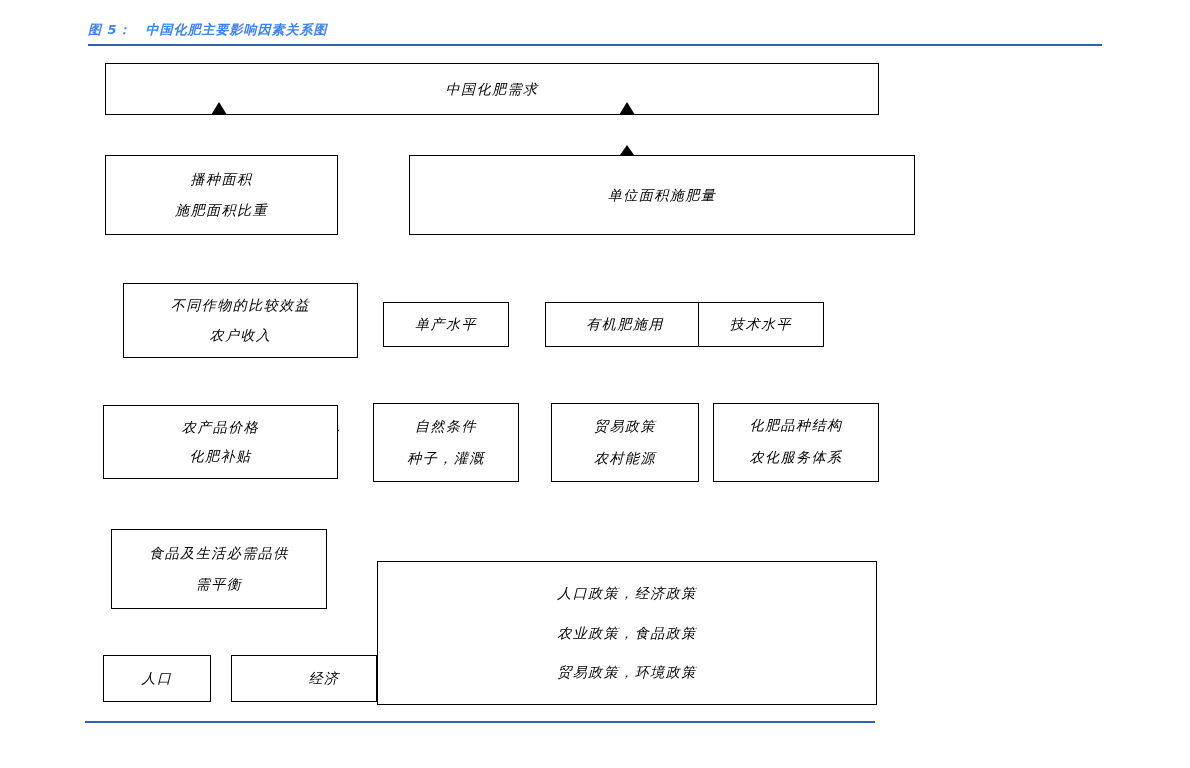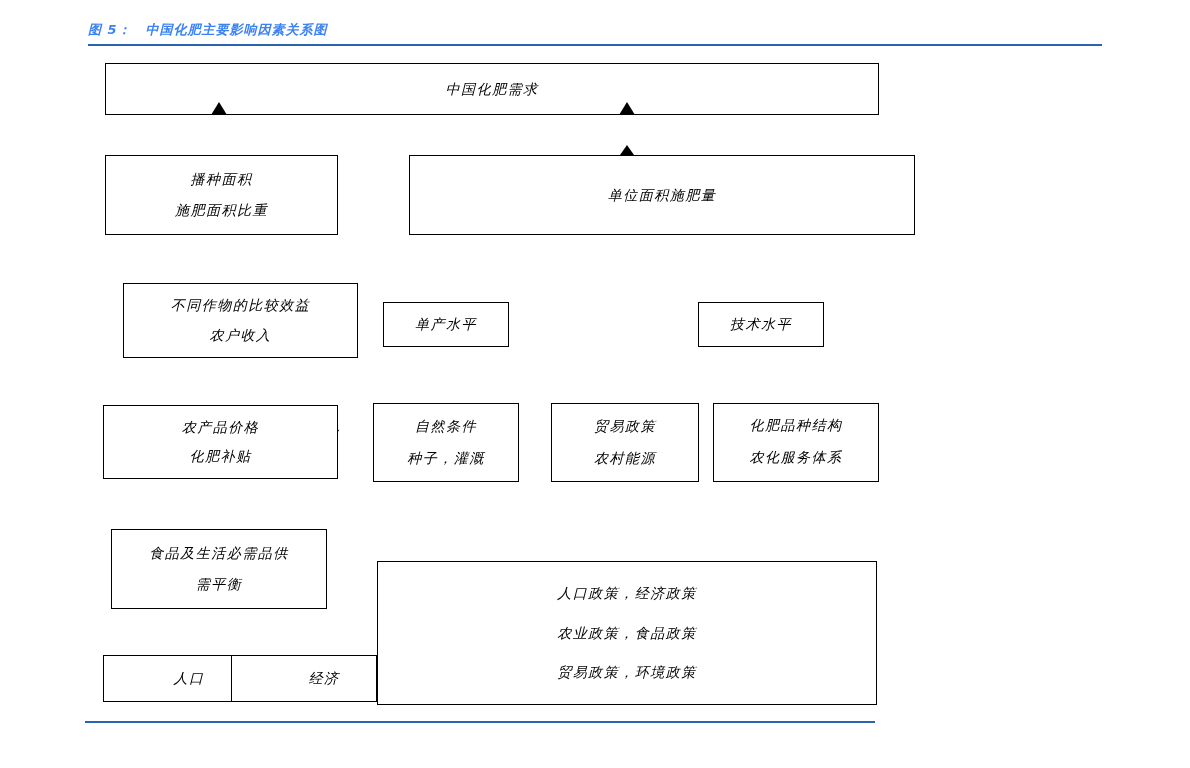--- a/index.html
+++ b/index.html
@@ -37,21 +37,21 @@
   .n-crop    { left: 103px; top: 283px; width: 233px; height: 73px; margin-left: 20px; }
   .n-yield   { left: 383px; top: 302px; width: 124px; height: 43px; }
   .n-organic { left: 545px; top: 302px; width: 158px; height: 43px; }
   .n-tech    { left: 698px; top: 302px; width: 124px; height: 43px; }
   .n-price   { left: 103px; top: 405px; width: 233px; height: 72px; }
   .n-natural { left: 373px; top: 403px; width: 144px; height: 77px; }
   .n-animal  { left: 551px; top: 403px; width: 146px; height: 77px; }
   .n-variety { left: 713px; top: 403px; width: 164px; height: 77px; font-family: Liberation Serif, serif; }
   .n-food    { left: 111px; top: 529px; width: 214px; height: 78px; }
   .n-policy  { left: 377px; top: 561px; width: 498px; height: 142px; }
-  .n-pop     { left: 103px; top: 655px; width: 106px; height: 45px; padding-left: 32px; }
+  .n-pop     { left: 103px; top: 655px; width: 106px; height: 45px; }
   .n-econ    { left: 231px; top: 655px; width: 104px; height: 45px; padding-left: 40px; }
 
   .arrow-up {
     position: absolute; width: 0; height: 0;
     border-left: 8px solid transparent;
     border-right: 8px solid transparent;
     border-bottom: 13px solid #000;
   }
   .a1 { left: 211px; top: 102px; }
   .a2 { left: 619px; top: 102px; }
@@ -99,20 +99,23 @@
 
   <div class="node n-crop">
     <span>不同作物的比较效益</span>
     <span>农户收入</span>
   </div>
 
   <div class="node n-yield">
     <span>单产水平</span>
   </div>
 
+  <div class="node n-organic">
+    <span>有机肥施用</span>
+  </div>
 
   <div class="node n-tech">
     <span>技术水平</span>
   </div>
 
   <div class="node n-price">
     <span>农产品价格</span>
     <span>化肥补贴</span>
   </div>
 

